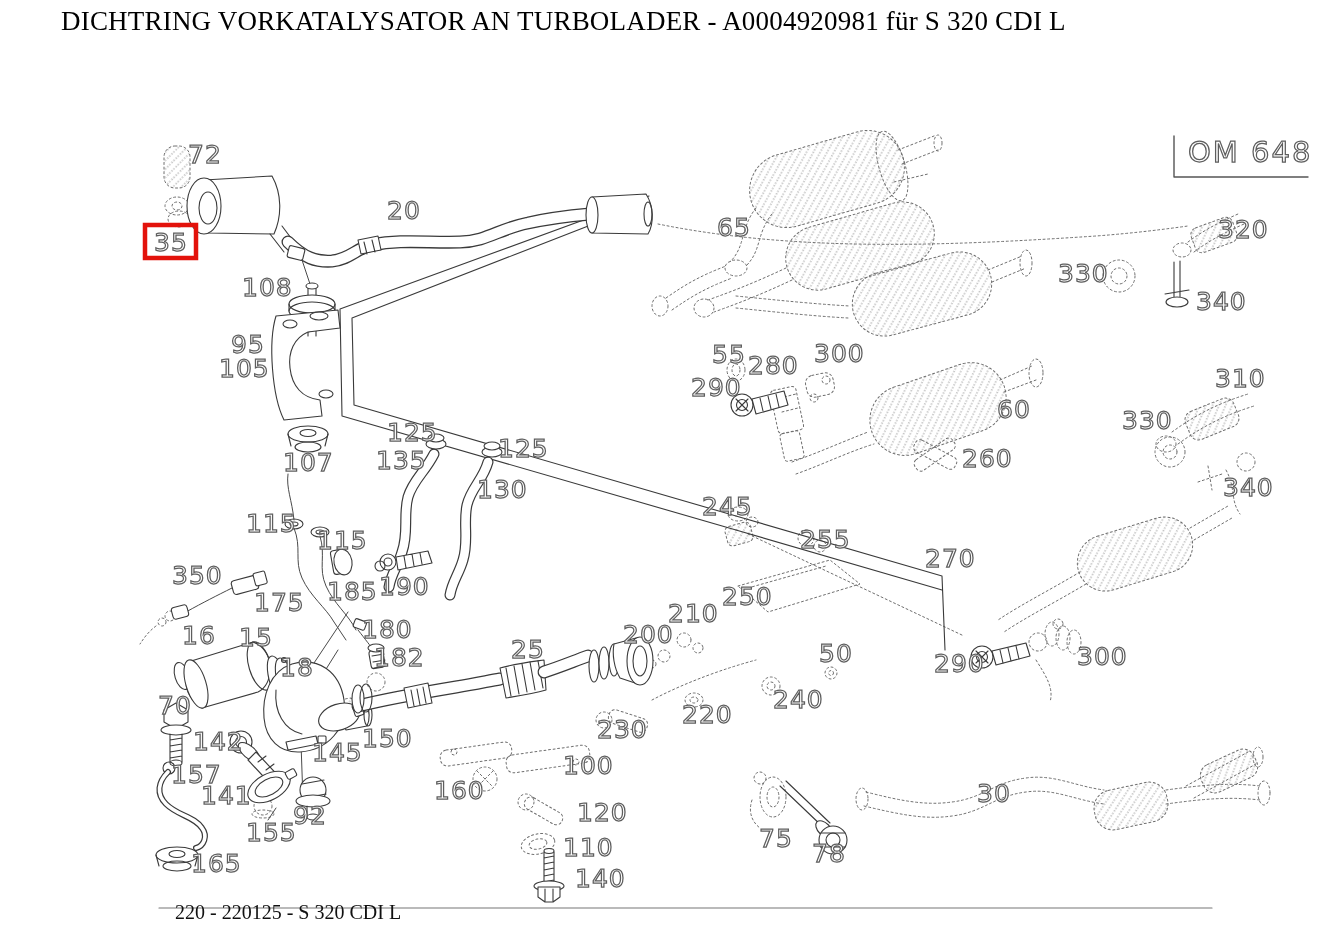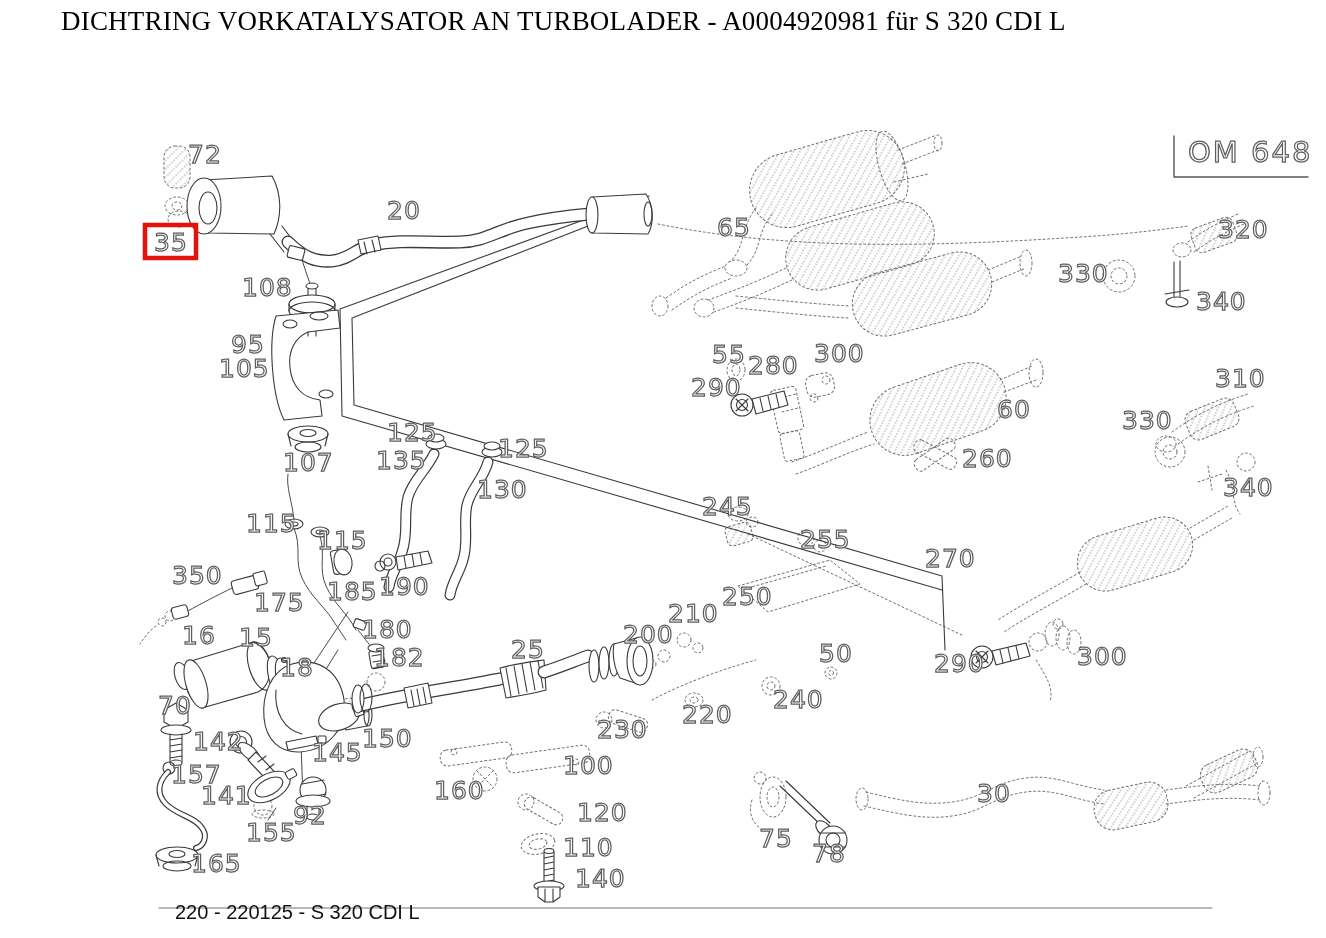--- a/index.html
+++ b/index.html
@@ -1,21 +1,21 @@
 <!DOCTYPE html>
 <html><head>
 <meta charset="utf-8">
 <style>
   html,body{margin:0;padding:0;background:#ffffff;}
   #stage{position:relative;width:1326px;height:938px;background:#fff;overflow:hidden;
          font-family:"Liberation Sans",sans-serif;margin-left:36px;}
   #page-title{position:absolute;left:25px;top:6px;width:1100px;
       font-family:"Liberation Serif",serif;font-size:27px;color:#000;letter-spacing:.2px;white-space:nowrap;}
   #footer-label{position:absolute;left:139px;top:901px;
-      font-family:Liberation Sans, sans-serif;font-size:20px;color:#111;white-space:nowrap;}
+      font-family:Liberation Serif, serif;font-size:20px;color:#111;white-space:nowrap;}
   svg{position:absolute;left:0;top:0;}
   .s{stroke:#3a3a3a;stroke-width:1.1;fill:none;stroke-linecap:round;stroke-linejoin:round;}
   .dot{stroke:#6f6f6f;stroke-width:1;fill:none;stroke-dasharray:2 2.6;stroke-linecap:round;}
   .w{fill:#ffffff;}
   .hz{fill:url(#hatch);}
   .pipe-o{stroke:#3a3a3a;stroke-width:13;fill:none;stroke-linecap:round;stroke-linejoin:round;}
   .pipe-i{stroke:#ffffff;stroke-width:10.4;fill:none;stroke-linecap:round;stroke-linejoin:round;}
   .hose-o{stroke:#3a3a3a;stroke-width:11;fill:none;stroke-linecap:round;}
   .hose-i{stroke:#ffffff;stroke-width:8.6;fill:none;stroke-linecap:round;}
   .rod-o{stroke:#3a3a3a;stroke-width:6;fill:none;stroke-linecap:round;}

